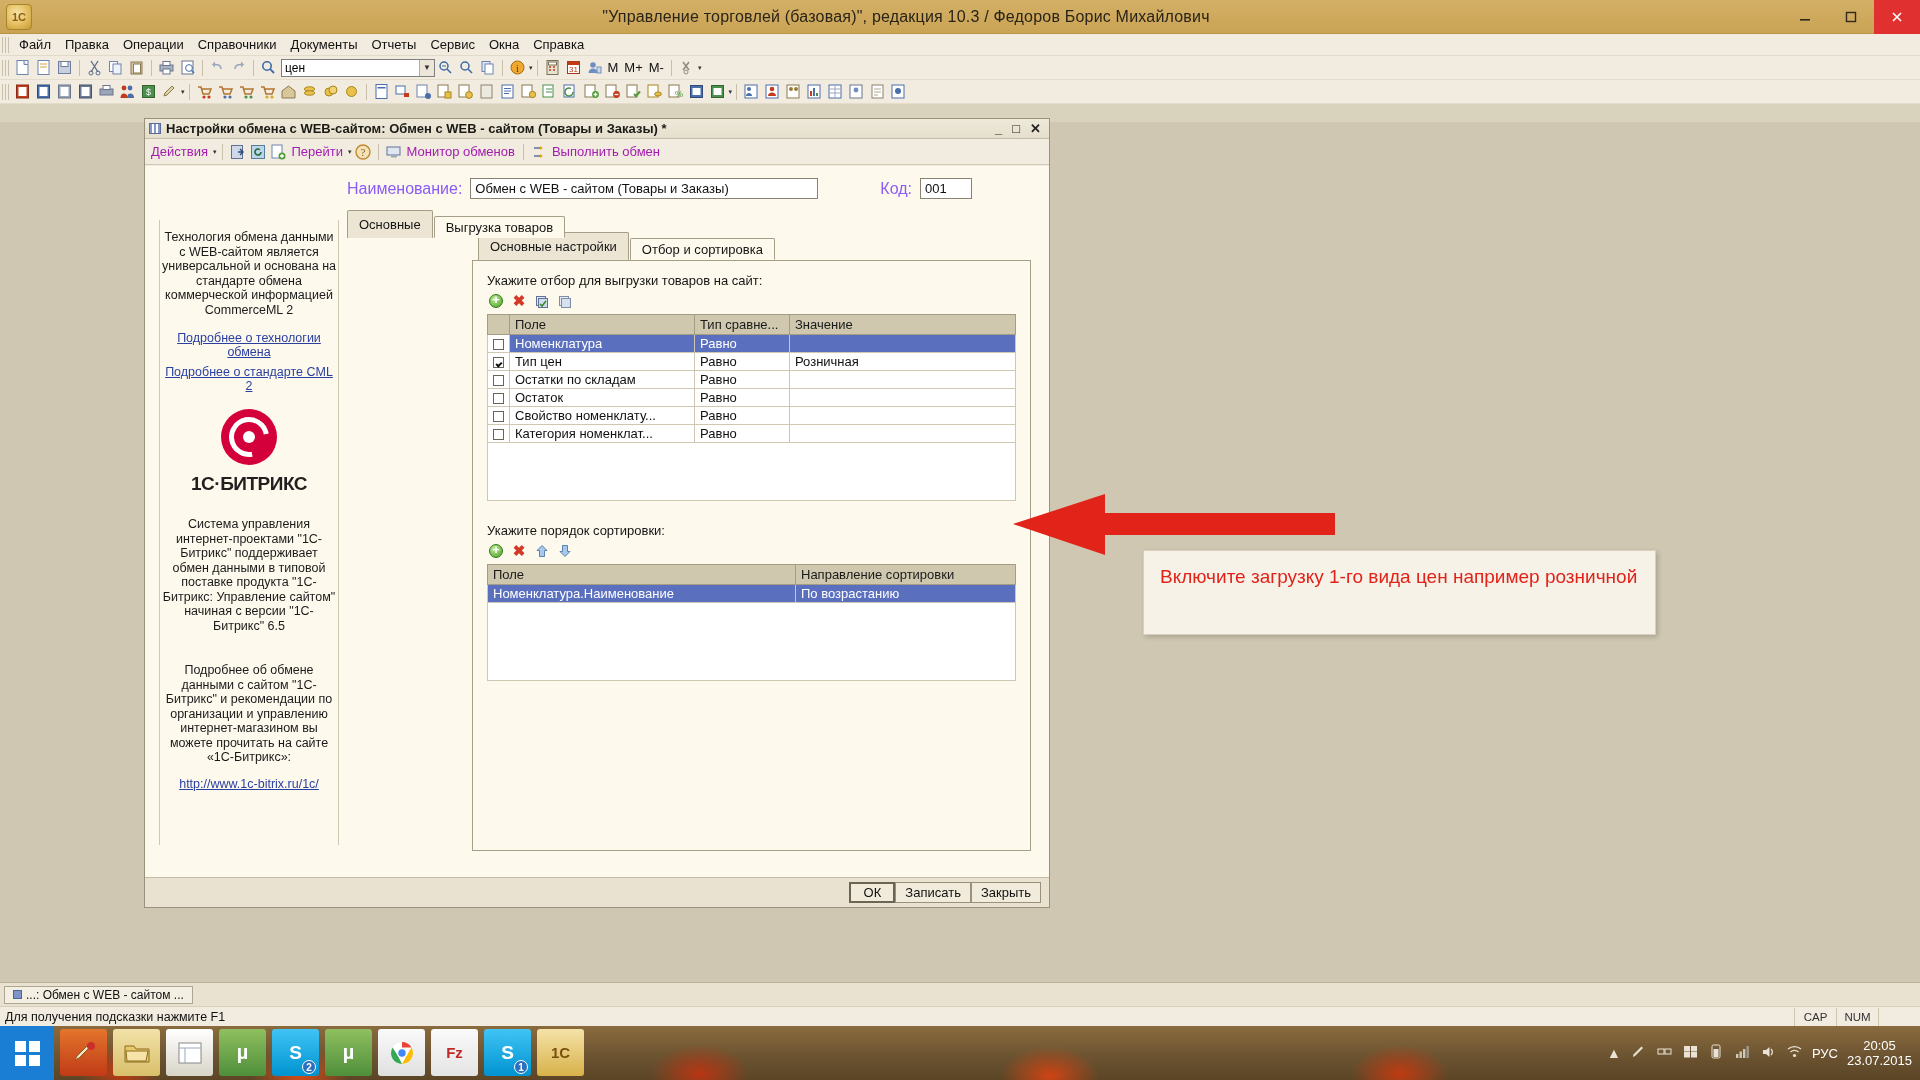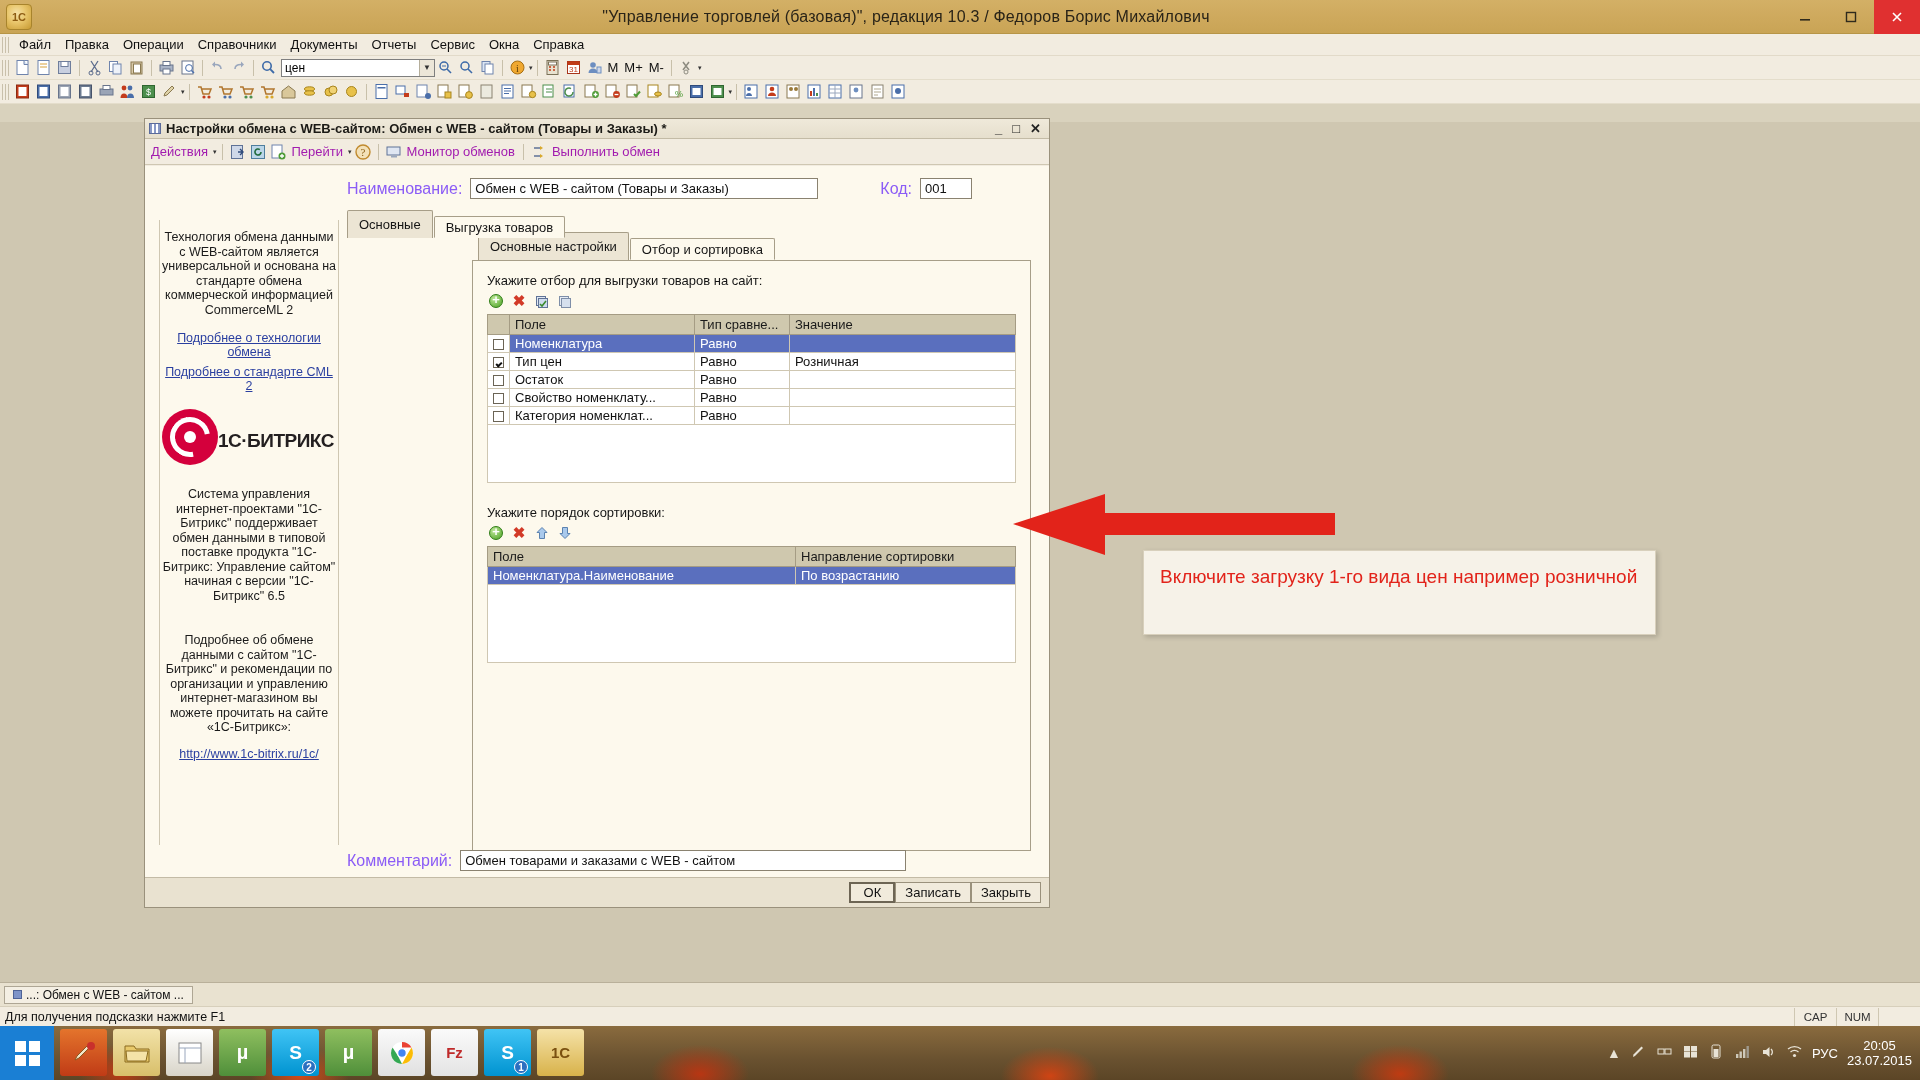--- a/index.html
+++ b/index.html
@@ -133,21 +133,21 @@
   }
 
   
   .infopanel {
     position:absolute; left:14px; top:54px; width:180px; bottom:62px;
     background:#fdf9ed; border-left:1px solid #cfc7b2; border-right:1px solid #cfc7b2;
     text-align:center; padding:10px 2px; overflow:hidden;
   }
   .ip-text { font-size:12.5px; line-height:14.5px; color:#1a1a1a; }
   .ip-link { font-size:12.5px; color:#2a3fa0; text-decoration:underline; display:block; margin:6px 0; }
-  .bitrix-logo { margin:16px 0 4px; display:flex; flex-direction:row; align-items:center; }
+  .bitrix-logo { margin:16px 0 4px; display:flex; flex-direction:column; align-items:center; }
   .bx-circle {
     width:56px; height:56px; border-radius:50%; background:#d4003c;
     display:flex; align-items:center; justify-content:center; position:relative;
   }
   .bx-circle::before {
     content:""; position:absolute; width:30px; height:30px; border-radius:50%;
     border:5px solid #fff; border-right-color:transparent; transform:rotate(35deg);
   }
   .bx-circle::after {
     content:""; position:absolute; width:12px; height:12px; border-radius:50%; background:#fff;
@@ -757,20 +757,26 @@
                   <td></td>
                 </tr>
                 <tr>
                   <td class="chkcell"><span class="cb on"></span></td>
                   <td>Тип цен</td>
                   <td>Равно</td>
                   <td>Розничная</td>
                 </tr>
                 <tr>
                   <td class="chkcell"><span class="cb"></span></td>
+                  <td>Остатки по складам</td>
+                  <td>Равно</td>
+                  <td></td>
+                </tr>
+                <tr>
+                  <td class="chkcell"><span class="cb"></span></td>
                   <td>Остаток</td>
                   <td>Равно</td>
                   <td></td>
                 </tr>
                 <tr>
                   <td class="chkcell"><span class="cb"></span></td>
                   <td>Свойство номенклату...</td>
                   <td>Равно</td>
                   <td></td>
                 </tr>
@@ -812,26 +818,20 @@
                   <td>Номенклатура.Наименование</td>
                   <td>По возрастанию</td>
                 </tr>
               </tbody>
             </table>
             <div class="emptyarea" style="height:78px;"></div>
 
           </div>
         </div>
 
-        <div class="commentrow">
-          <span class="lbl" style="margin-left:202px;">Комментарий:</span>
-          <span class="inp" style="width:446px; margin-left:8px;">
-            <span>Обмен товарами и заказами с WEB - сайтом</span>
-          </span>
-        </div>
 
         <div class="childfooter">
           <div class="btn def">ОК</div>
           <div class="btn">Записать</div>
           <div class="btn">Закрыть</div>
         </div>
 
       </div>
     </div>
 

